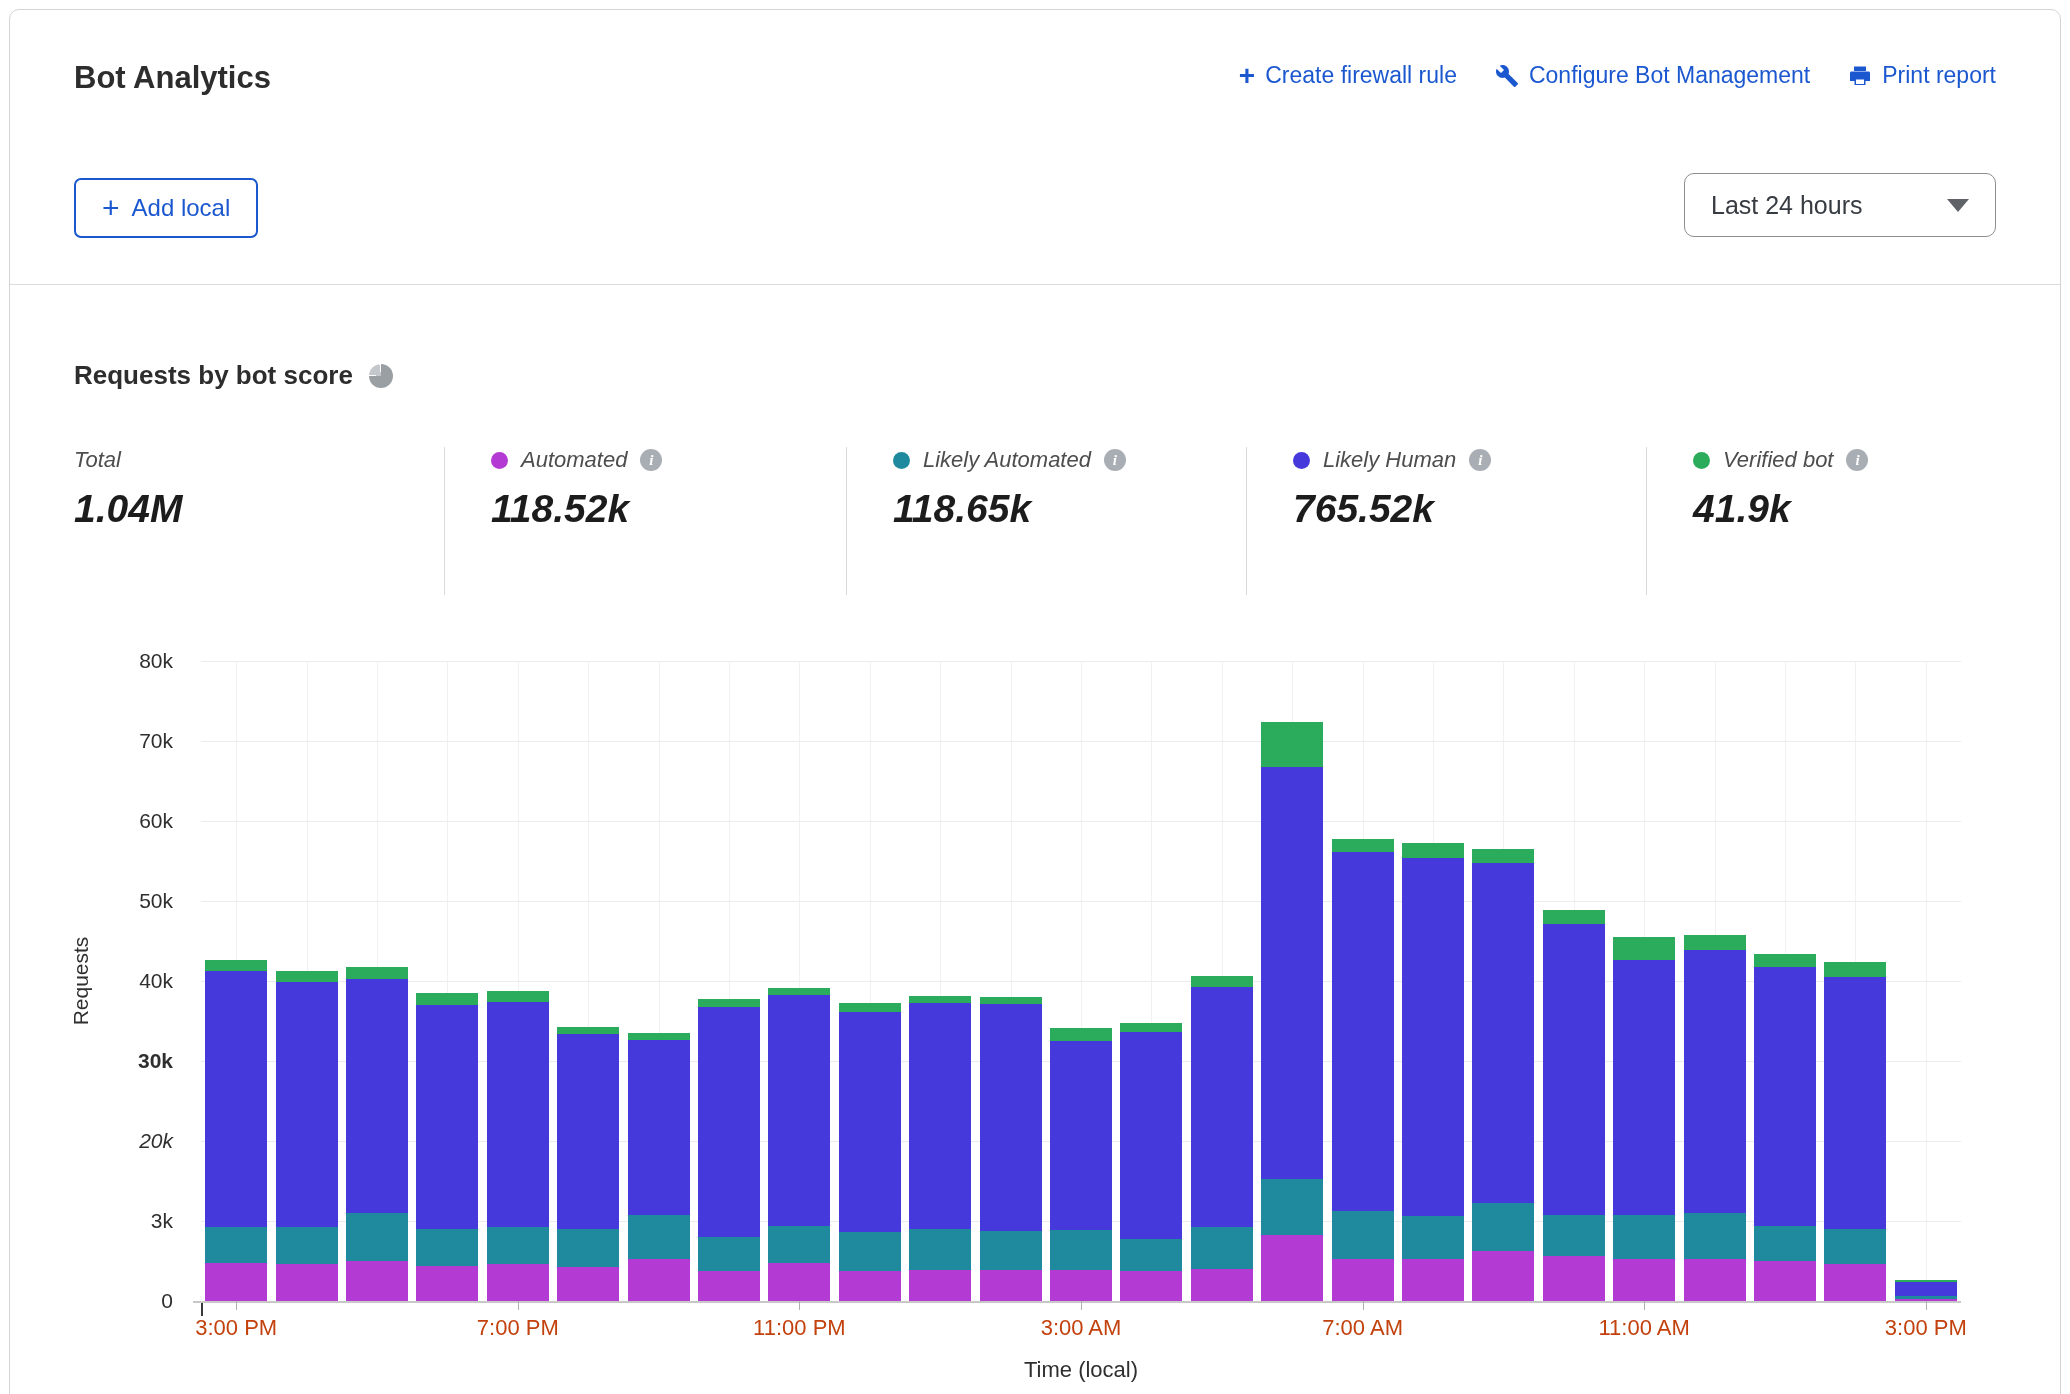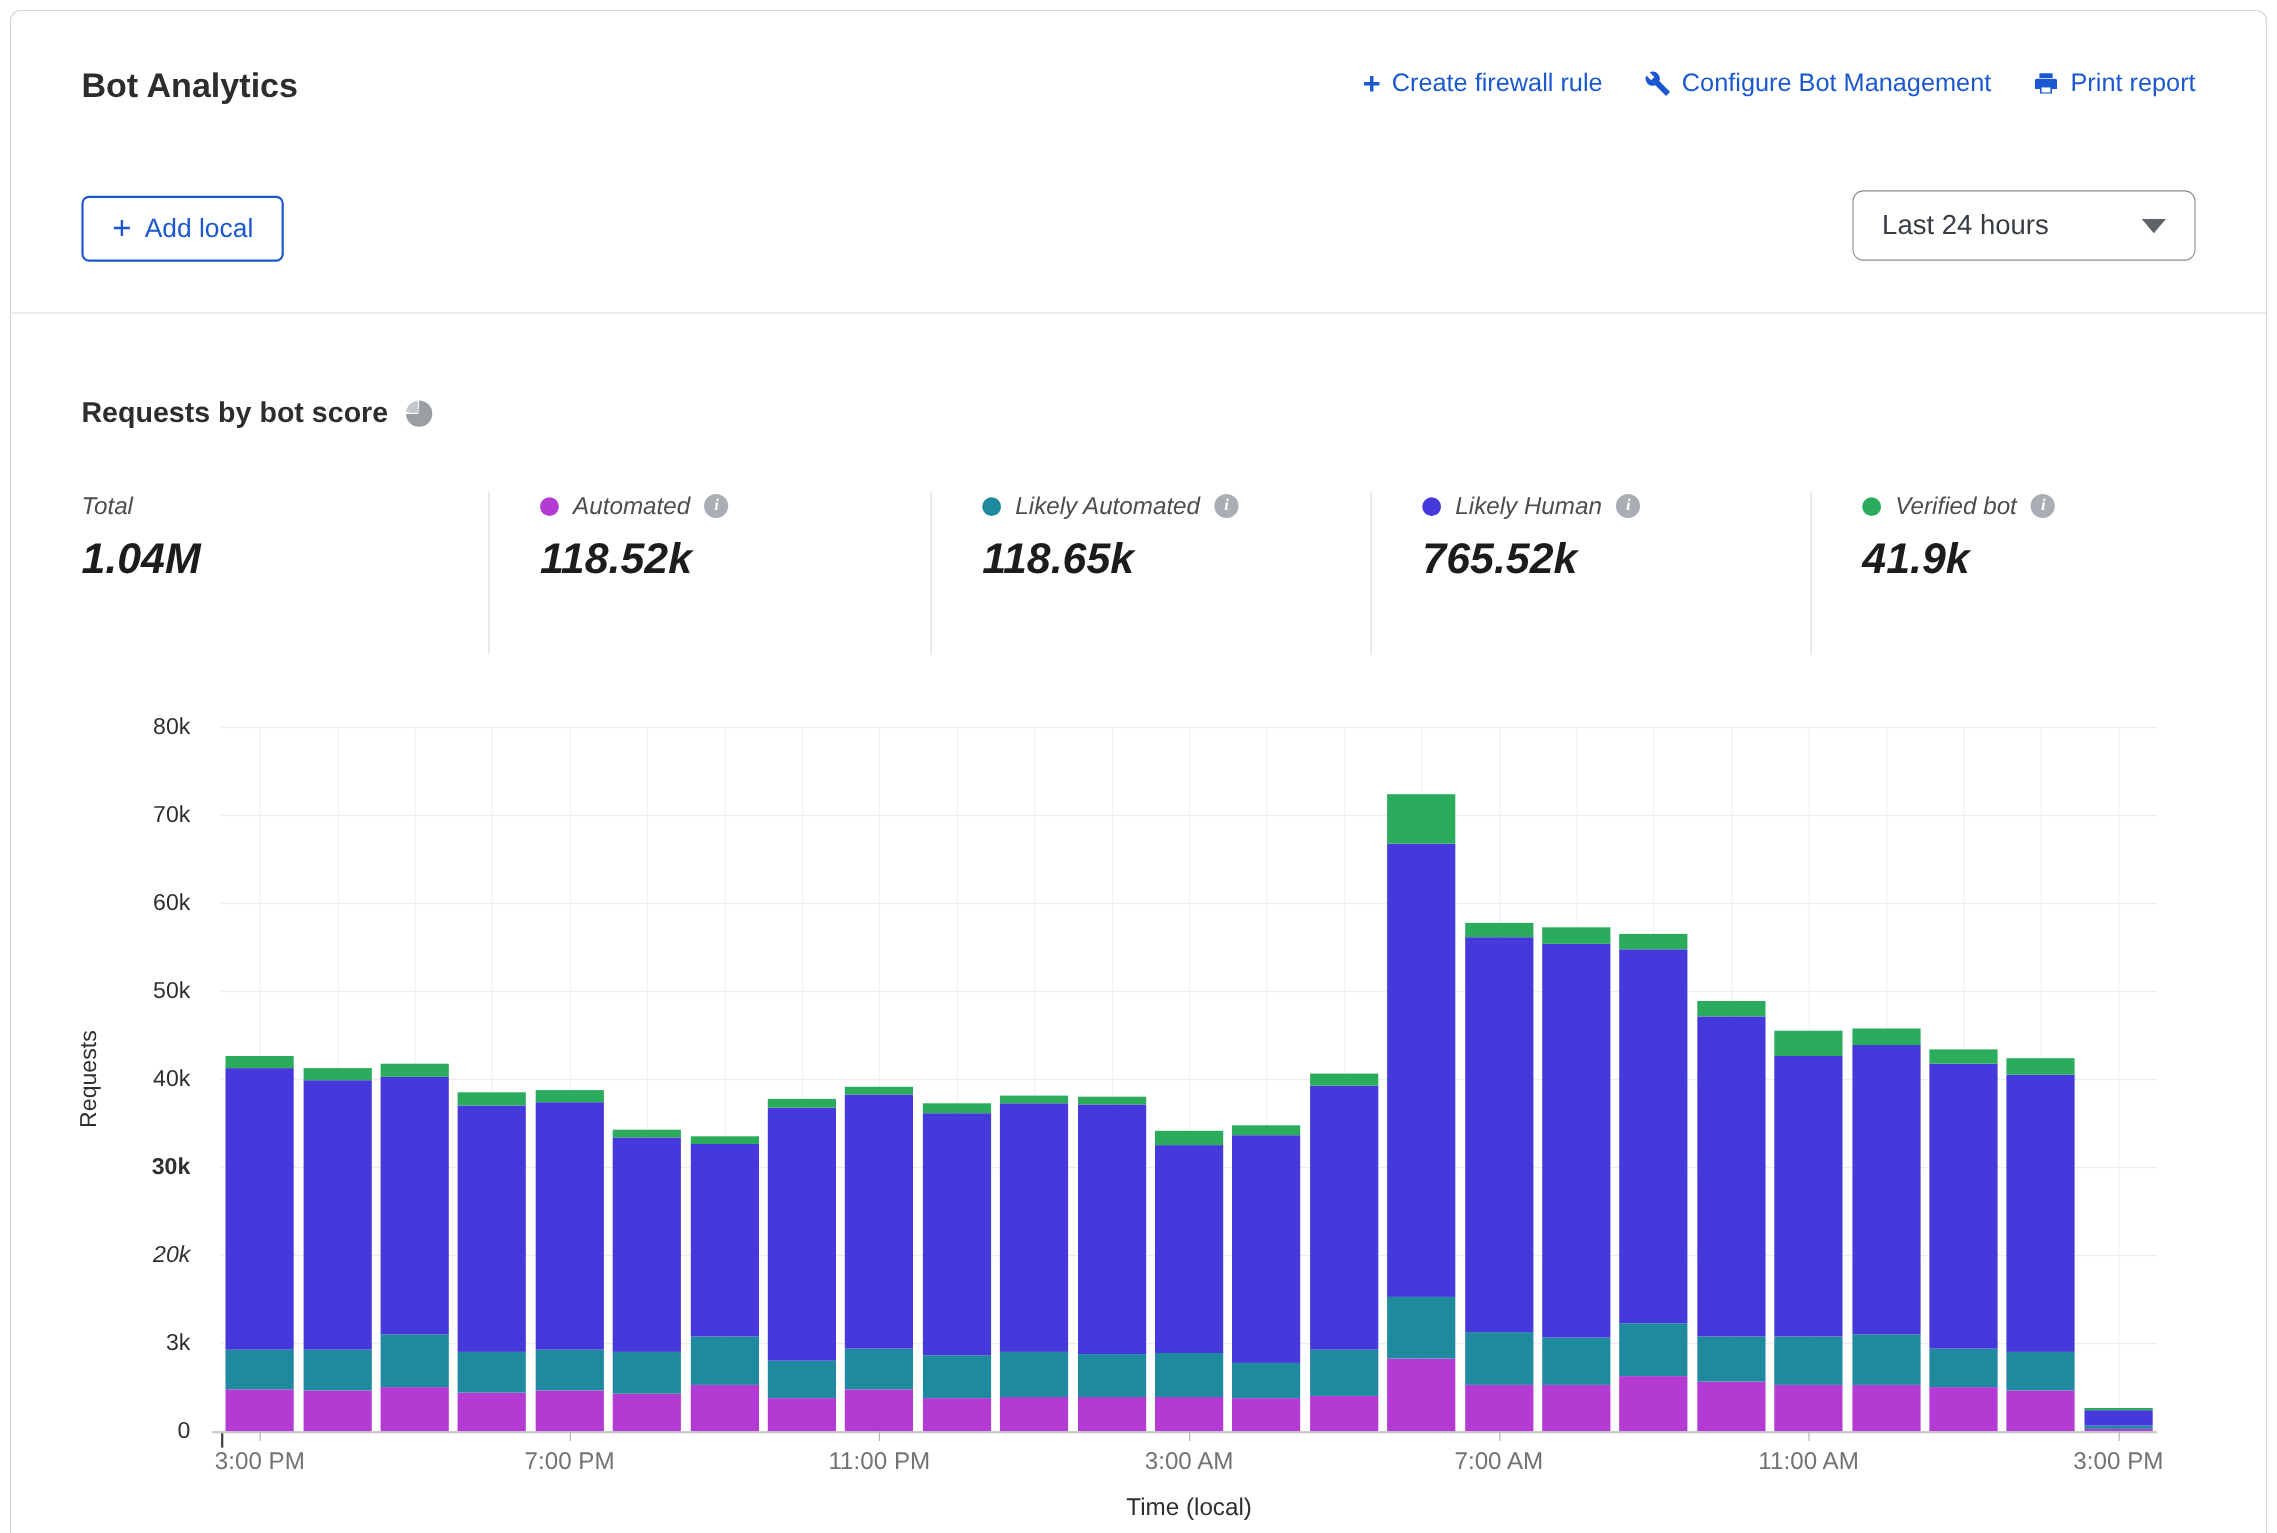--- a/index.html
+++ b/index.html
@@ -50,21 +50,21 @@
   .hline.axis { background:#c8c8c8; height:2px; left:-8px; width:calc(100% + 8px); }
   .vline { position:absolute; top:0; width:1px; height:100%; background:#f1f1f1; }
   .seg { position:absolute; }
   .y-labels { position:absolute; left:0; top:651px; width:177px; height:640px; }
   .y-labels span { position:absolute; right:14px; font-size:21px; color:#2f2f2f; }
   .y-axis-title { position:absolute; left:71px; top:971px; transform:translate(-50%,-50%) rotate(-90deg);
                   font-size:21px; color:#2f2f2f; white-space:nowrap; }
   .x-tick { position:absolute; width:1px; height:9px; background:#b0b0b0; top:640px; }
   .x-zero-tick { position:absolute; width:2px; height:13px; background:#3a3a3a; top:642px; left:0; }
   .x-labels { position:absolute; left:191px; top:1305px; width:1760px; height:30px; }
-  .x-labels span { position:absolute; width:200px; margin-left:-100px; text-align:center; font-size:22px; color:#737373; }
+  .x-labels span { position:absolute; width:200px; margin-left:-100px; text-align:center; font-size:22px; color:#c2410c; }
   .x-axis-title { position:absolute; left:191px; top:1347px; width:1760px; text-align:center; font-size:22px; color:#2f2f2f; }
 </style>
 </head>
 <body>
 
 <div class="card">
 
   <h1 class="page-title">Bot Analytics</h1>
 
   <div class="actions">

